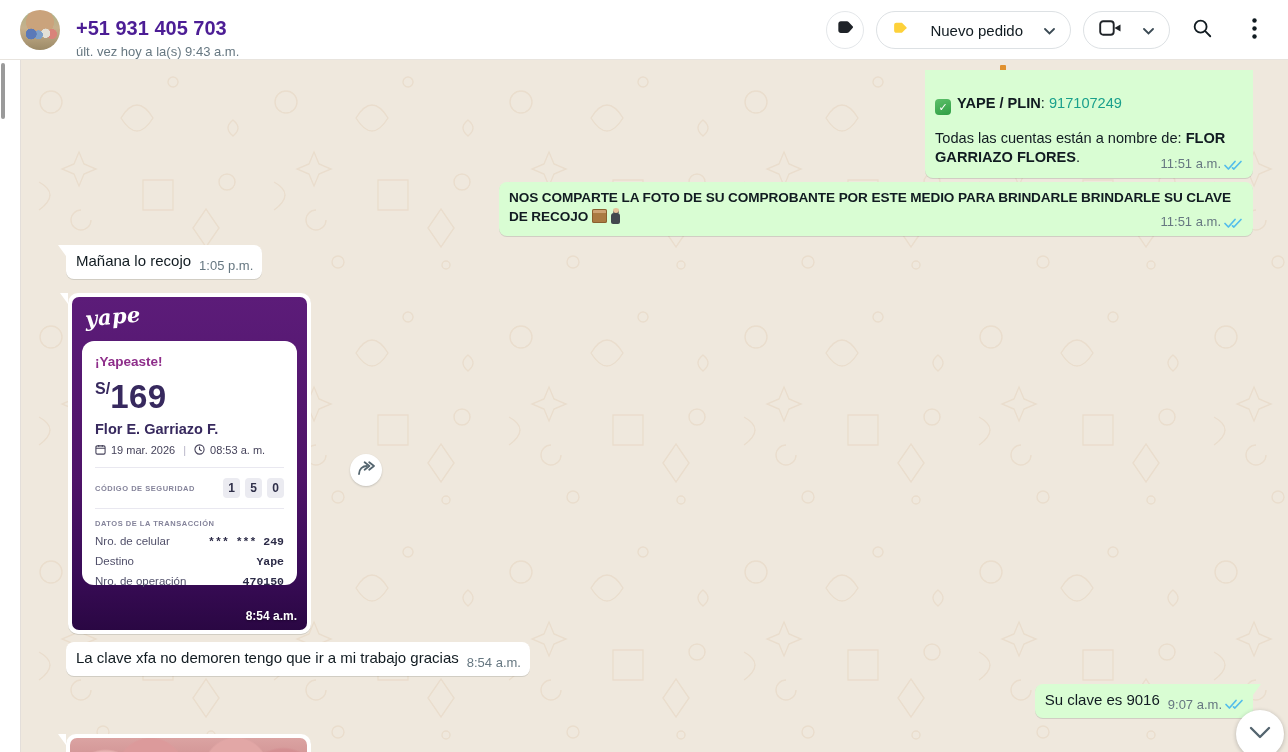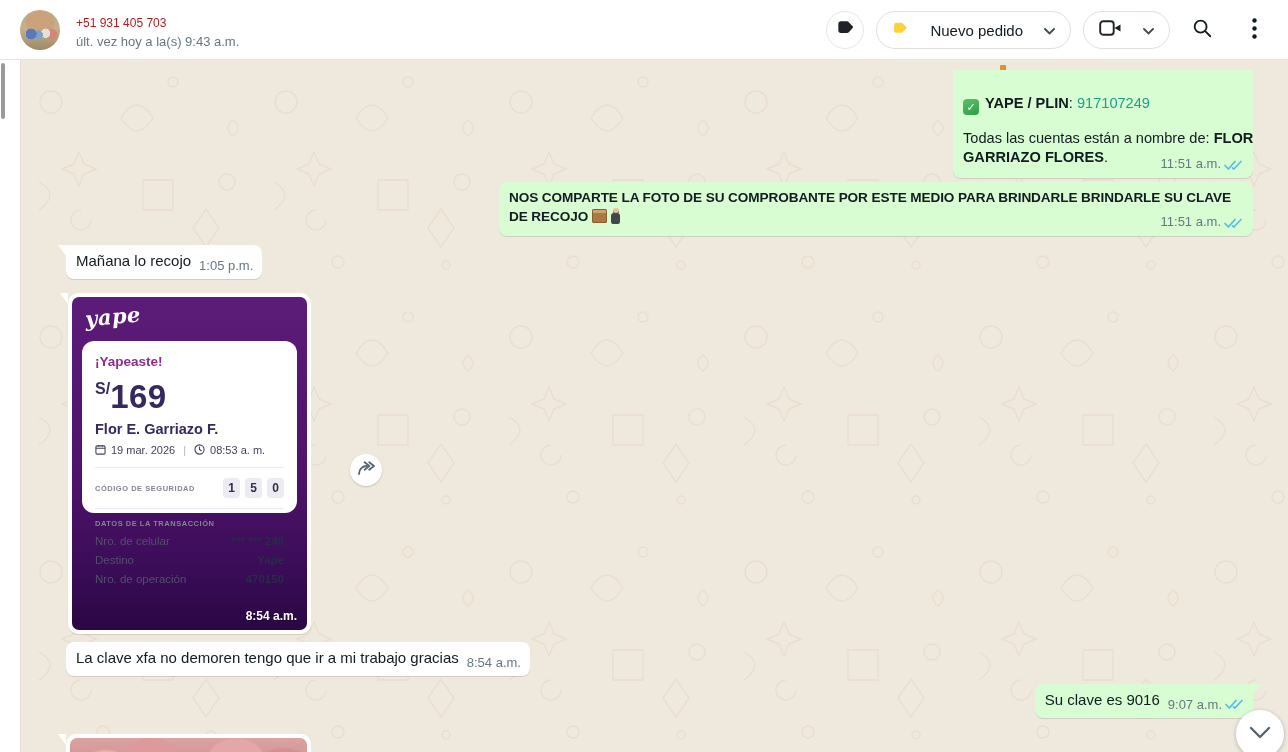--- a/index.html
+++ b/index.html
@@ -22,21 +22,21 @@
     border-radius:50%; overflow:hidden; cursor:pointer;
     background:
       radial-gradient(circle at 28% 60%, #5b79b8 0 14%, transparent 15%),
       radial-gradient(circle at 46% 62%, #7fa0c9 0 13%, transparent 14%),
       radial-gradient(circle at 64% 58%, #e3e0d6 0 13%, transparent 14%),
       radial-gradient(circle at 80% 60%, #d9837a 0 12%, transparent 13%),
       radial-gradient(circle at 50% 30%, #caa37c 0 40%, transparent 41%),
       linear-gradient(180deg,#a7b287 0%, #c7b08c 45%, #9c8a67 100%);
   }
   .h-texts { position:absolute; left:76px; top:16px; cursor:pointer; }
-  .h-title { font-size:12px; font-weight:400; color:#b91c1c; line-height:1.25; }
+  .h-title { font-size:20px; font-weight:700; color:#4c1d95; line-height:1.25; }
   .h-sub   { font-size:13px; color:#667781; margin-top:3px; }
 
   .h-actions { position:absolute; right:14px; top:0; height:60px; display:flex; align-items:center; gap:12px; }
   .circle-btn {
     width:38px; height:38px; border-radius:50%; background:#fff;
     border:1px solid #e4e7ea; display:flex; align-items:center; justify-content:center; cursor:pointer;
   }
   .pill-btn {
     height:38px; border-radius:19px; background:#fff; border:1px solid #dde1e4;
     display:flex; align-items:center; gap:21px; padding:0 15px; cursor:pointer;
@@ -124,42 +124,42 @@
   .receipt {
     position:relative; width:235px; height:333px; border-radius:7px; overflow:hidden;
     background:linear-gradient(180deg,#5c1c79 0%, #4e1368 55%, #3a0c58 82%, #2a0743 100%);
   }
   .yape-logo {
     position:absolute; left:13px; top:7px; color:#fff;
     font-family:"DejaVu Serif",serif; font-style:italic; font-weight:700;
     font-size:21px; transform:rotate(-5deg); letter-spacing:.5px;
   }
   .rcard {
-    position:absolute; left:10px; top:44px; width:215px; height:172px;
+    position:absolute; left:10px; top:44px; width:215px; height:244px;
     background:#fff; border-radius:12px; padding:13px 13px 10px 13px;
   }
   .r-title { color:#8e2e8a; font-weight:700; font-size:13.5px; }
   .r-amount { margin-top:9px; color:#37295e; }
   .r-cur { font-size:16px; font-weight:700; vertical-align:14px; }
   .r-val { font-size:33px; font-weight:700; letter-spacing:.5px; }
   .r-name { margin-top:5px; font-size:14.5px; font-weight:700; color:#37295e; }
   .r-meta { margin-top:7px; font-size:11px; color:#45425a; display:flex; align-items:flex-start; gap:5px; }
   .r-sep { color:#b6b3c6; padding:0 3px; }
   .r-div { height:1px; background:#e9e8f0; margin:10px 0; }
   .r-caps { font-size:7.5px; font-weight:700; letter-spacing:.07em; color:#84839a; }
   .r-secrow { display:flex; align-items:center; justify-content:space-between; }
   .r-boxes { display:flex; gap:5px; }
   .r-box {
     width:17px; height:20px; background:#ebebf1; border-radius:4px;
     font-size:12px; font-weight:700; color:#30304a;
     display:flex; align-items:center; justify-content:center;
   }
   .r-row { display:flex; justify-content:space-between; margin-top:7px; font-size:11.5px; }
   .r-row .lbl { color:#51506a; }
-  .r-row .val { font-weight:700; color:#2c2b47; }
+  .r-row .val { font-weight:700; color:#2c2b47;font-family:Liberation Mono, monospace; }
   .r-time {
     position:absolute; right:10px; bottom:7px; color:#fff; font-size:12px; font-weight:700;
     text-shadow:0 1px 2px rgba(0,0,0,.4);
   }
 
   
   .fwd-btn {
     position:absolute; width:32px; height:32px; border-radius:50%; background:#fff;
     box-shadow:0 1px 2px rgba(11,20,26,.18); display:flex; align-items:center; justify-content:center;
     cursor:pointer;
@@ -278,21 +278,21 @@
             <path d="M212 60 q10 8 0 16 q-10 -8 0 -16 z"></path>
             <path d="M60 150 a10 10 0 1 0 10 10"></path>
           </g>
         </pattern>
       </defs>
       <rect width="100%" height="100%" fill="url(#dd)"></rect>
     </svg>
 
     <div class="cut-emoji" style="left:979px; top:5px;"></div>
 
-    <div class="bubble out" style="right:35px; top:10px; width:300px; height:108px; border-top-left-radius:0; border-top-right-radius:0;">
+    <div class="bubble out" style="right:35px; top:10px; width:328px; height:108px; border-top-left-radius:0; border-top-right-radius:0;">
       <div style="margin-top:18px;">
         <span class="em-check">✓</span><span class="bold">YAPE / PLIN</span><span>: </span><span class="tel-link">917107249</span>
       </div>
       <div style="margin-top:14px; width:300px;">
         <span>Todas las cuentas están a nombre de: </span><span class="bold">FLOR GARRIAZO FLORES</span><span>.</span>
       </div>
       <div class="meta-abs">
         <span class="time">11:51 a.m.</span>
         <span class="dbl-check">
           <svg width="19" height="12" viewBox="0 0 19 12">

